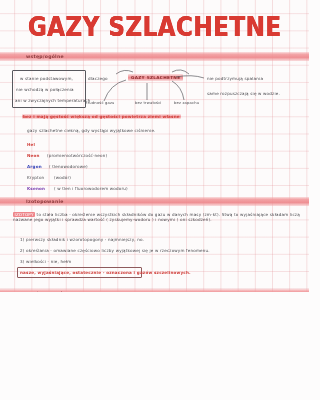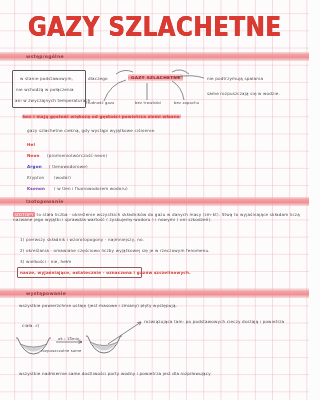--- a/index.html
+++ b/index.html
@@ -2,21 +2,21 @@
 <html><head>
 <meta charset="utf-8">
 <style>
   html,body{margin:0;padding:0;}
   body{
     width:309px;height:400px;overflow:hidden;
     background:#fdfcfc;
     font-family:"DejaVu Sans", sans-serif;
   }
   #page{
-    position:relative;width:309px;height:400px;overflow:hidden;
+    position:relative;width:309px;height:292px;overflow:hidden;
     background-color:#fdfbfb;
     background-image:
       linear-gradient(to right, rgba(228,150,155,0.30) 1px, transparent 1px),
       linear-gradient(to bottom, rgba(228,150,155,0.28) 1px, transparent 1px);
     background-size:17.2px 17.2px;
     background-position:-3px -4px;
   }
   
   .title{
     position:absolute;left:0;right:0;top:14px;text-align:center;

